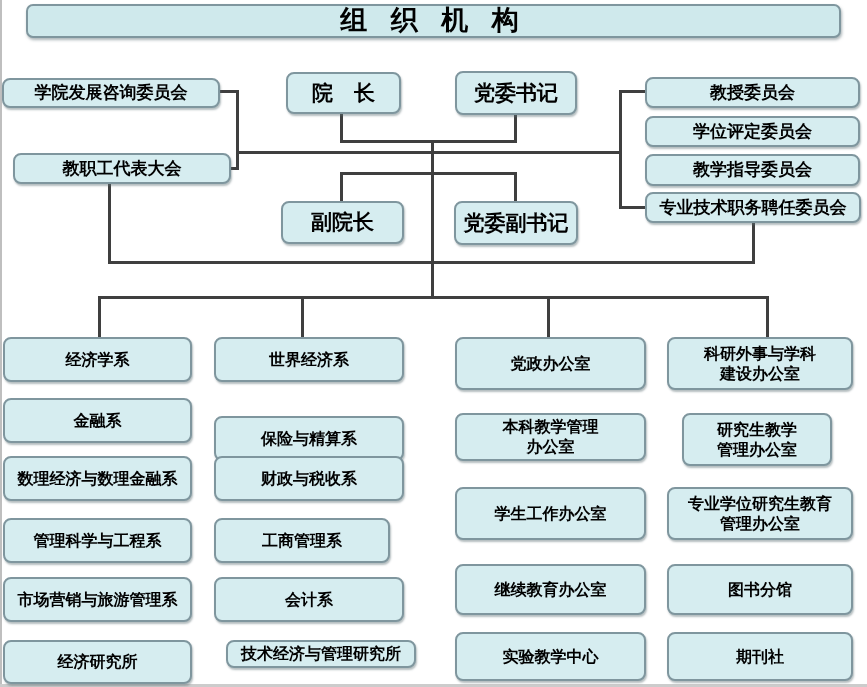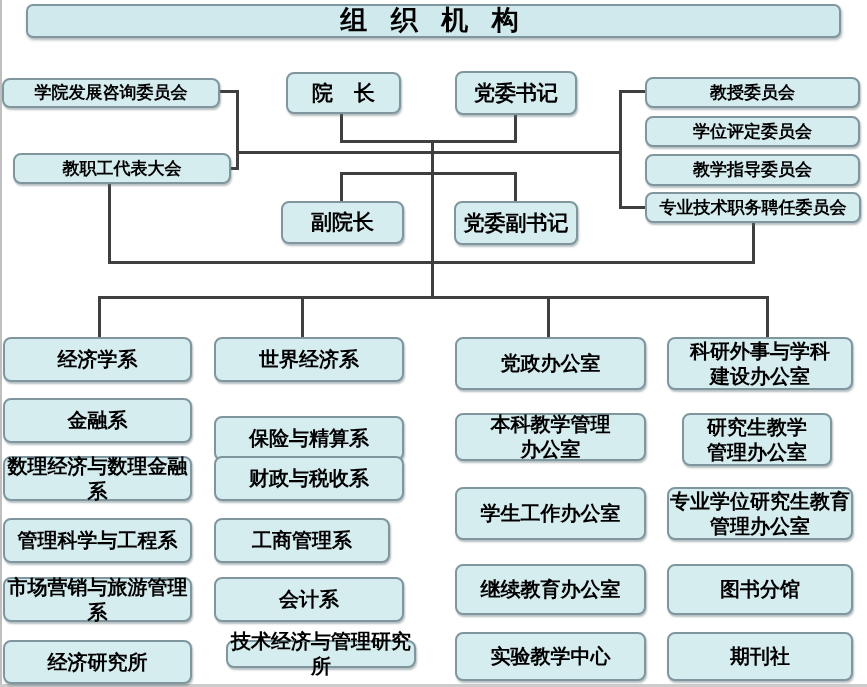--- a/index.html
+++ b/index.html
@@ -28,21 +28,21 @@
   }
   .title{
     border-radius:7px;
     background:var(--title-fill,#cfe9ec);
     font-size:27px;
     letter-spacing:8px;
     box-shadow:1px 2px 3px rgba(90,110,115,.5);
   }
   .lead{font-size:21px;}
   .mid{font-size:17px;}
-  .grid{font-size:20px;}
+  .grid{font-size:16px;}
   .conn{position:absolute;background:var(--line,#3f3f3f);}
 </style>
 </head>
 <body>
 
 <div id="stage">
 
   <div class="edge" style="left:0;top:0;width:2px;height:687px;"></div>
   <div class="edge" style="left:0;top:684px;width:867px;height:3px;background:#cccccc;"></div>
 

